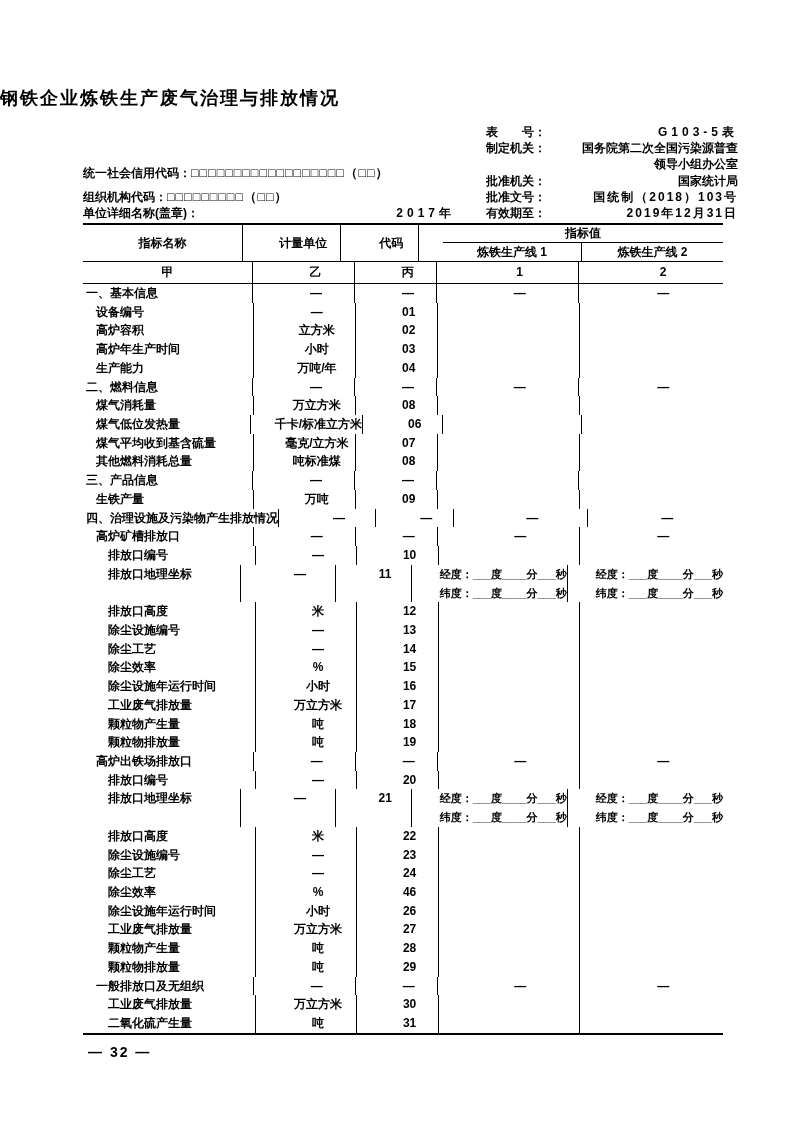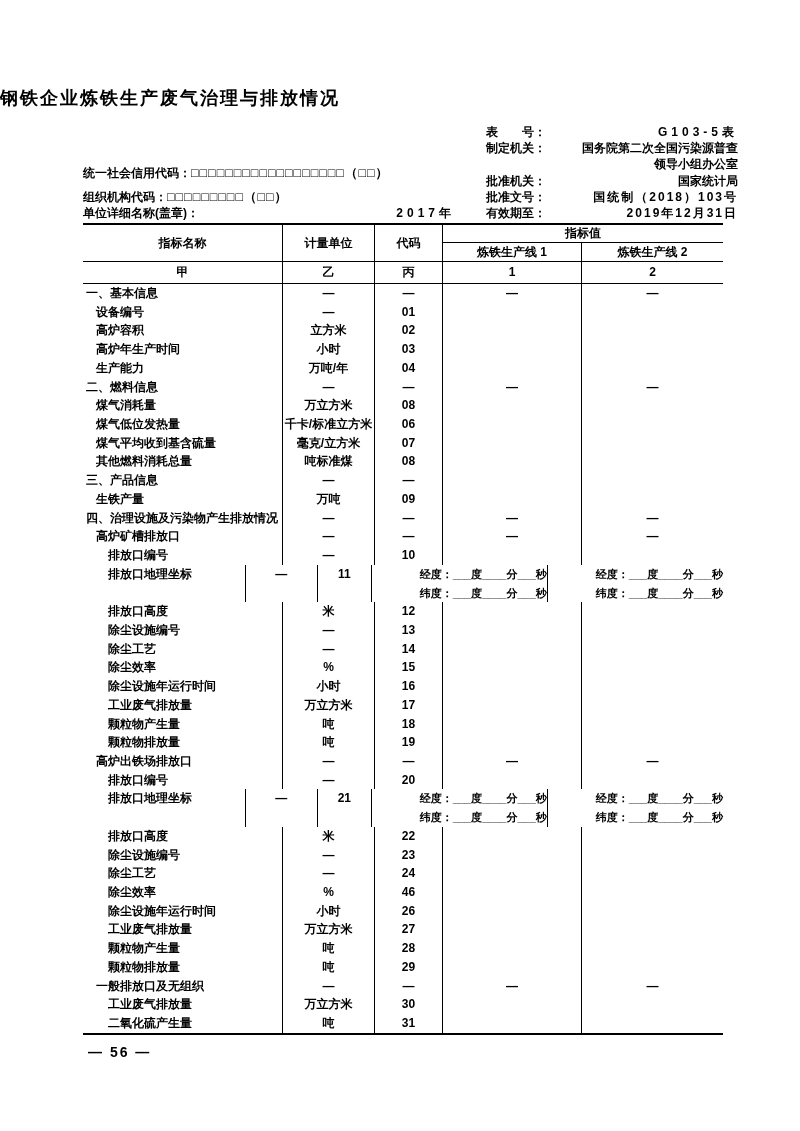--- a/index.html
+++ b/index.html
@@ -24,42 +24,42 @@
   .sp  { letter-spacing:4px; }
   .sp2 { letter-spacing:2px; }
   .boxes { letter-spacing:1px; font-size:12.5px; }
 
   
   .ftable {
     left:83px; top:223px; width:640px;
     border-top:2.5px solid #000; border-bottom:2.5px solid #000;
     box-sizing:border-box; font-size:12px;
   }
-  .row { display:flex; }
+  .row { display:flex;gap:24px; }
   .cell { box-sizing:border-box; text-align:center; overflow:visible; white-space:nowrap; }
   .br { border-right:1px solid #000; }
   .c1 { width:200px; } .c2 { width:92px; } .c3 { width:68px; }
   .c4 { width:139px; } .c5 { width:141px; }
 
   .thead-r1 { height:36px; }
   .thead-r1 .cell { line-height:36px; }
   .hright { width:280px; display:flex; flex-direction:column; }
   .h-value { height:17px; line-height:17px; border-bottom:1px solid #000; text-align:center; }
   .h-lines { height:18px; display:flex; }
   .h-lines .cell { line-height:18px; }
   .thead-r2 { height:21px; border-top:1px solid #000; border-bottom:1px solid #000; box-sizing:content-box; }
   .thead-r2 .cell { line-height:21px; }
 
   .trow  { height:18.72px; }
   .trow .cell { line-height:18.72px; height:100%; }
   .trow.tall { height:37.44px; }
   .trow.tall .cell { line-height:18.72px; }
   .namecell { text-align:left; }
   .ind0 { padding-left:3px; } .ind1 { padding-left:13px; } .ind2 { padding-left:25px; }
-  .coordcell { text-align:left; font-size:11px; padding-left:4px;margin-left:44px; }
+  .coordcell { text-align:left; font-size:11px; padding-left:4px; }
   .coordcell div { line-height:18.72px; }
 
   .pageno {
     left:88px; top:1044px; font-size:14px; letter-spacing:2px; font-weight:700;
   }
 </style>
 </head>
 <body>
 
 <div class="abs title">钢铁企业炼铁生产废气治理与排放情况</div>
@@ -395,13 +395,13 @@
       <div class="row trow">
         <div class="cell br c1 namecell ind2">二氧化硫产生量</div>
         <div class="cell br c2">吨</div>
         <div class="cell br c3">31</div>
         <div class="cell br c4"></div>
         <div class="cell c5"></div>
       </div>
     </div>
 </div>
 
-<div class="abs pageno">—  56  —</div>
+<div class="abs pageno">—  32  —</div>
 
 </body></html>

